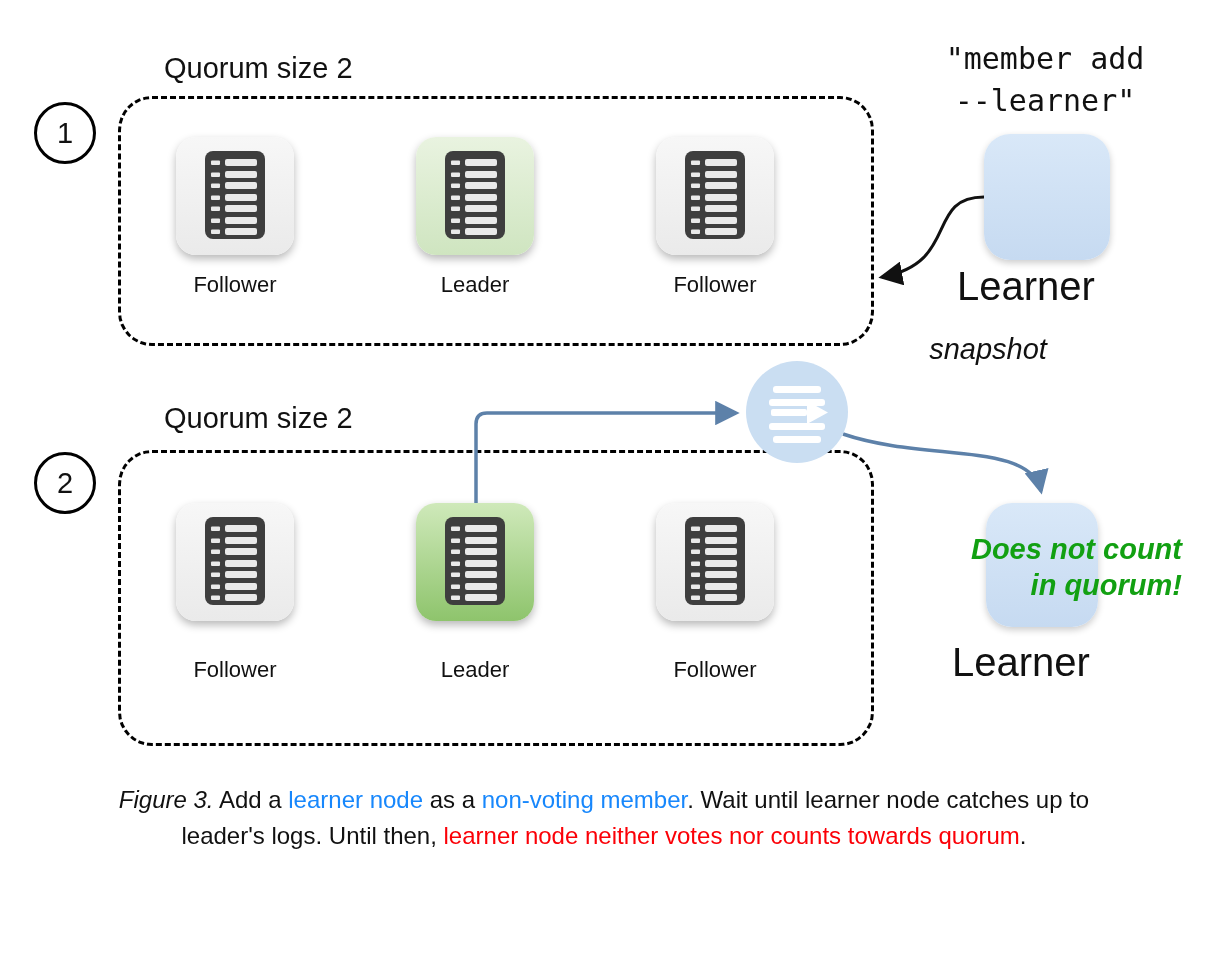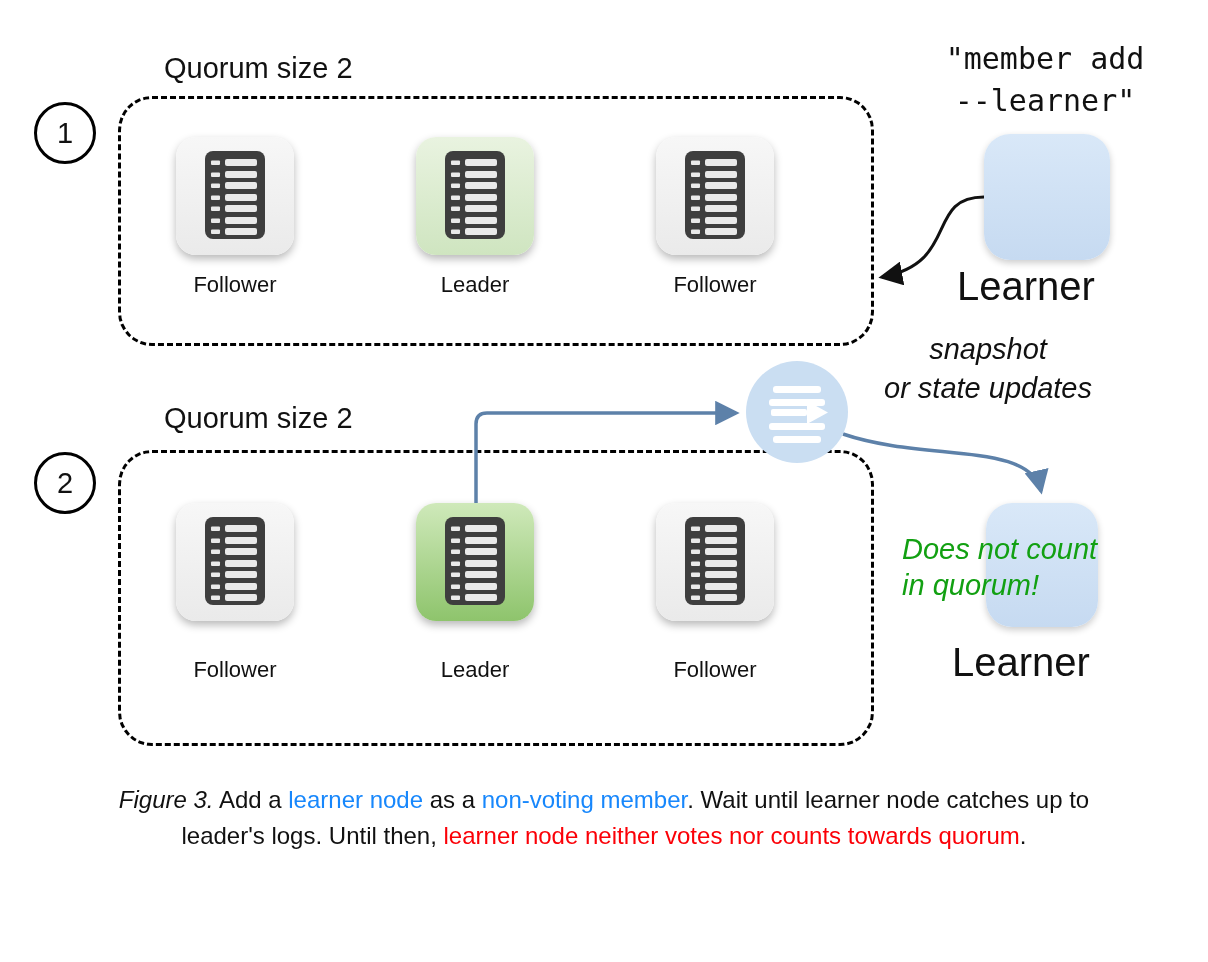--- a/index.html
+++ b/index.html
@@ -55,22 +55,22 @@
   .arrows { position:absolute; left:0; top:0; pointer-events:none; z-index:6; }
 
   .snapshot-circle { position:absolute; left:745px; top:360px; width:104px; height:104px; z-index:7; }
 
   .flow-label {
     position:absolute; left:848px; top:330px; width:280px; text-align:center;
     font-style:italic; font-size:29px; line-height:1.35; z-index:7;
   }
 
   .quorum-note {
-    position:absolute; left:902px; top:531px; width:280px; text-align:left;
-    font-size:29px; font-weight:normal; font-style:italic; line-height:1.25;
+    position:absolute; left:902px; top:531px; width:280px; text-align:right;
+    font-size:29px; font-weight:bold; font-style:italic; line-height:1.25;
     color:var(--green-text,#12a012); z-index:8;
   }
 
   .caption {
     position:absolute; left:94px; top:782px; width:1020px; text-align:center;
     font-size:24px; line-height:1.5;
   }
   .cap-fig  { font-style:italic; }
   .cap-blue { color:var(--blue-text,#1787fc); }
   .cap-red  { color:var(--red-text,#fb0007); }
@@ -170,21 +170,20 @@
       <rect x="24" y="39" width="56" height="7" rx="3" fill="#fff"></rect>
       <rect x="26" y="49" width="36" height="7" rx="2" fill="#fff"></rect>
       <polygon points="62,41 62,64 83,52.5" fill="#fff"></polygon>
       <rect x="24" y="63" width="56" height="7" rx="3" fill="#fff"></rect>
       <rect x="28" y="76" width="48" height="7" rx="3" fill="#fff"></rect>
     </svg>
   </div>
 
   <div class="flow-label">
     <div>snapshot</div>
-    <div>or state updates</div>
   </div>
 
   <div class="quorum-note">
     <div>Does not count</div>
     <div>in quorum!</div>
   </div>
 
   <div class="caption">
     <span class="cap-fig">Figure 3.</span><span> Add a </span><span class="cap-blue">learner node</span><span> as a </span><span class="cap-blue">non-voting member</span><span>. Wait until learner node catches up to leader's logs. Until then, </span><span class="cap-red">learner node neither votes nor counts towards quorum</span><span>.</span>
   </div>

